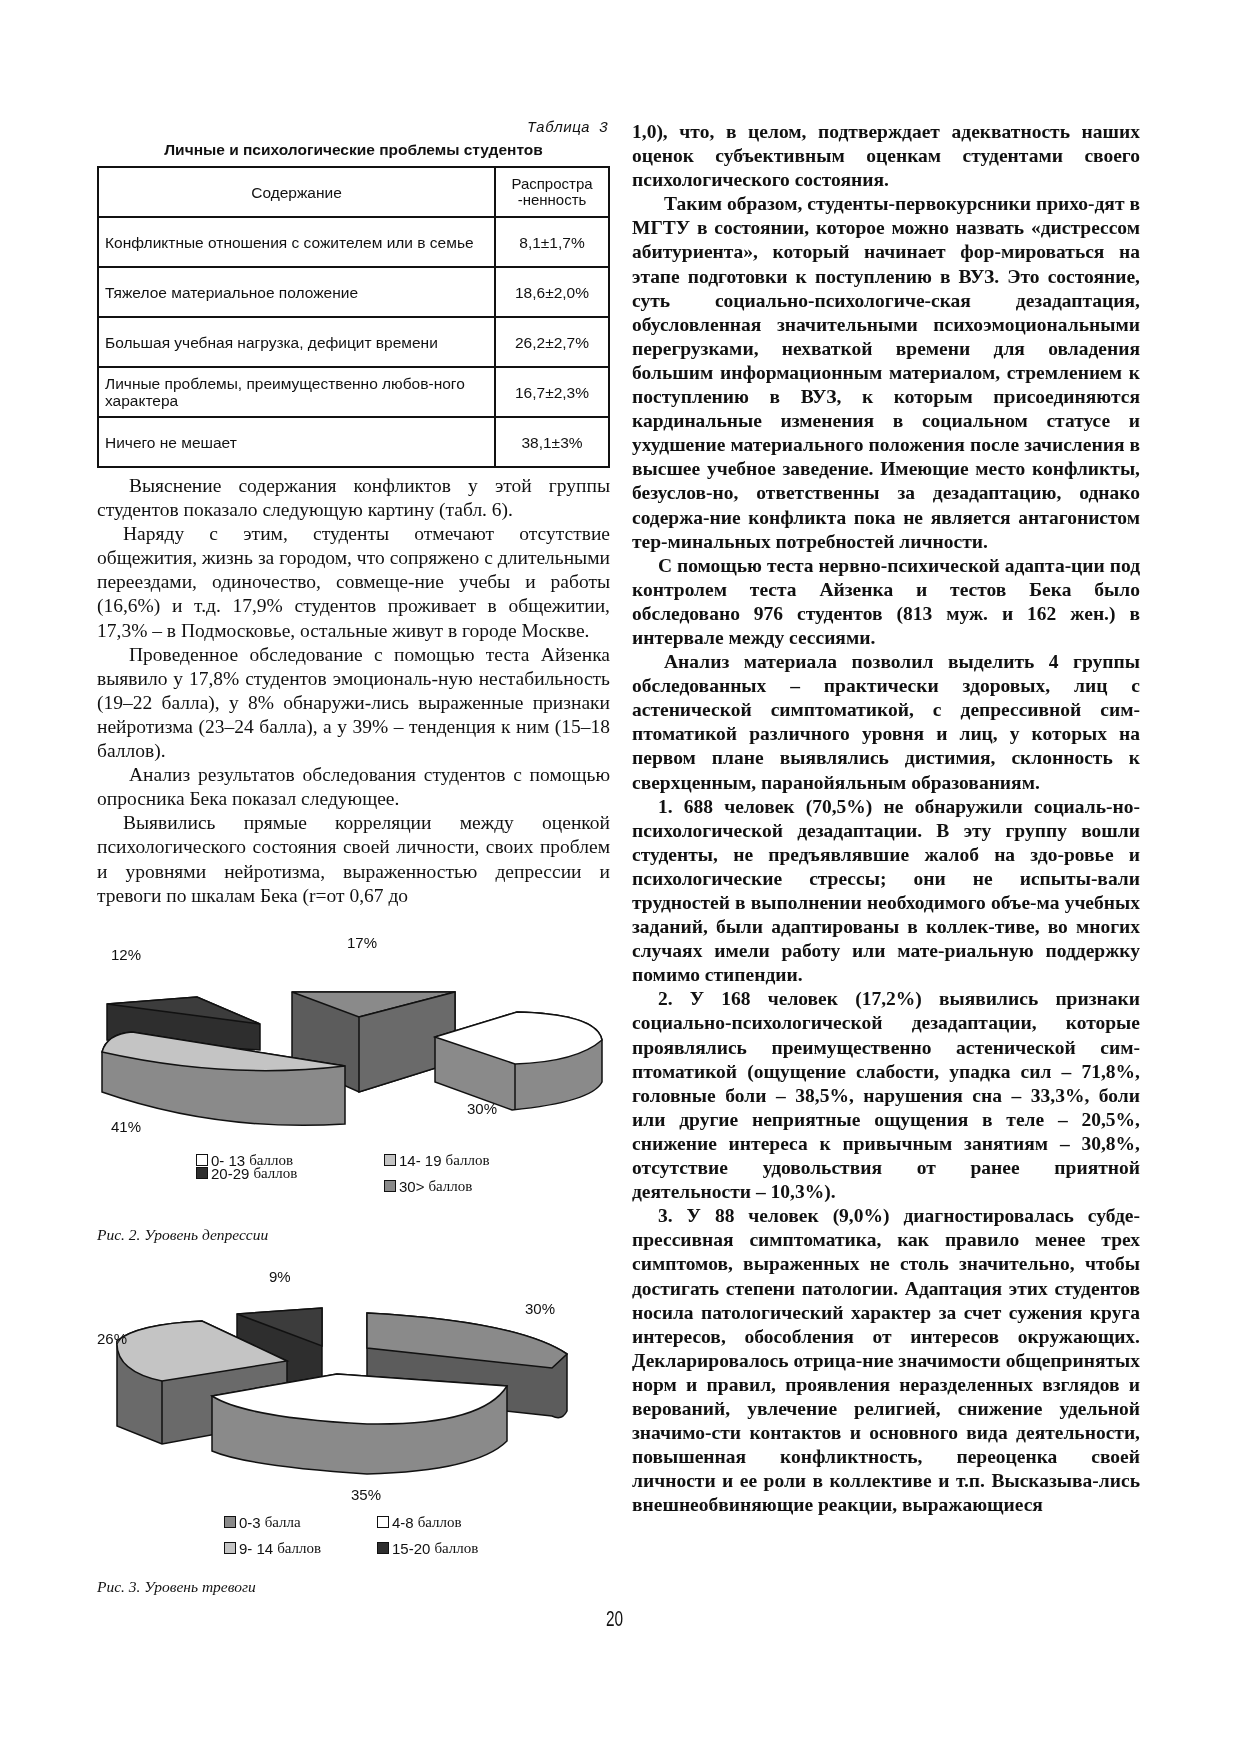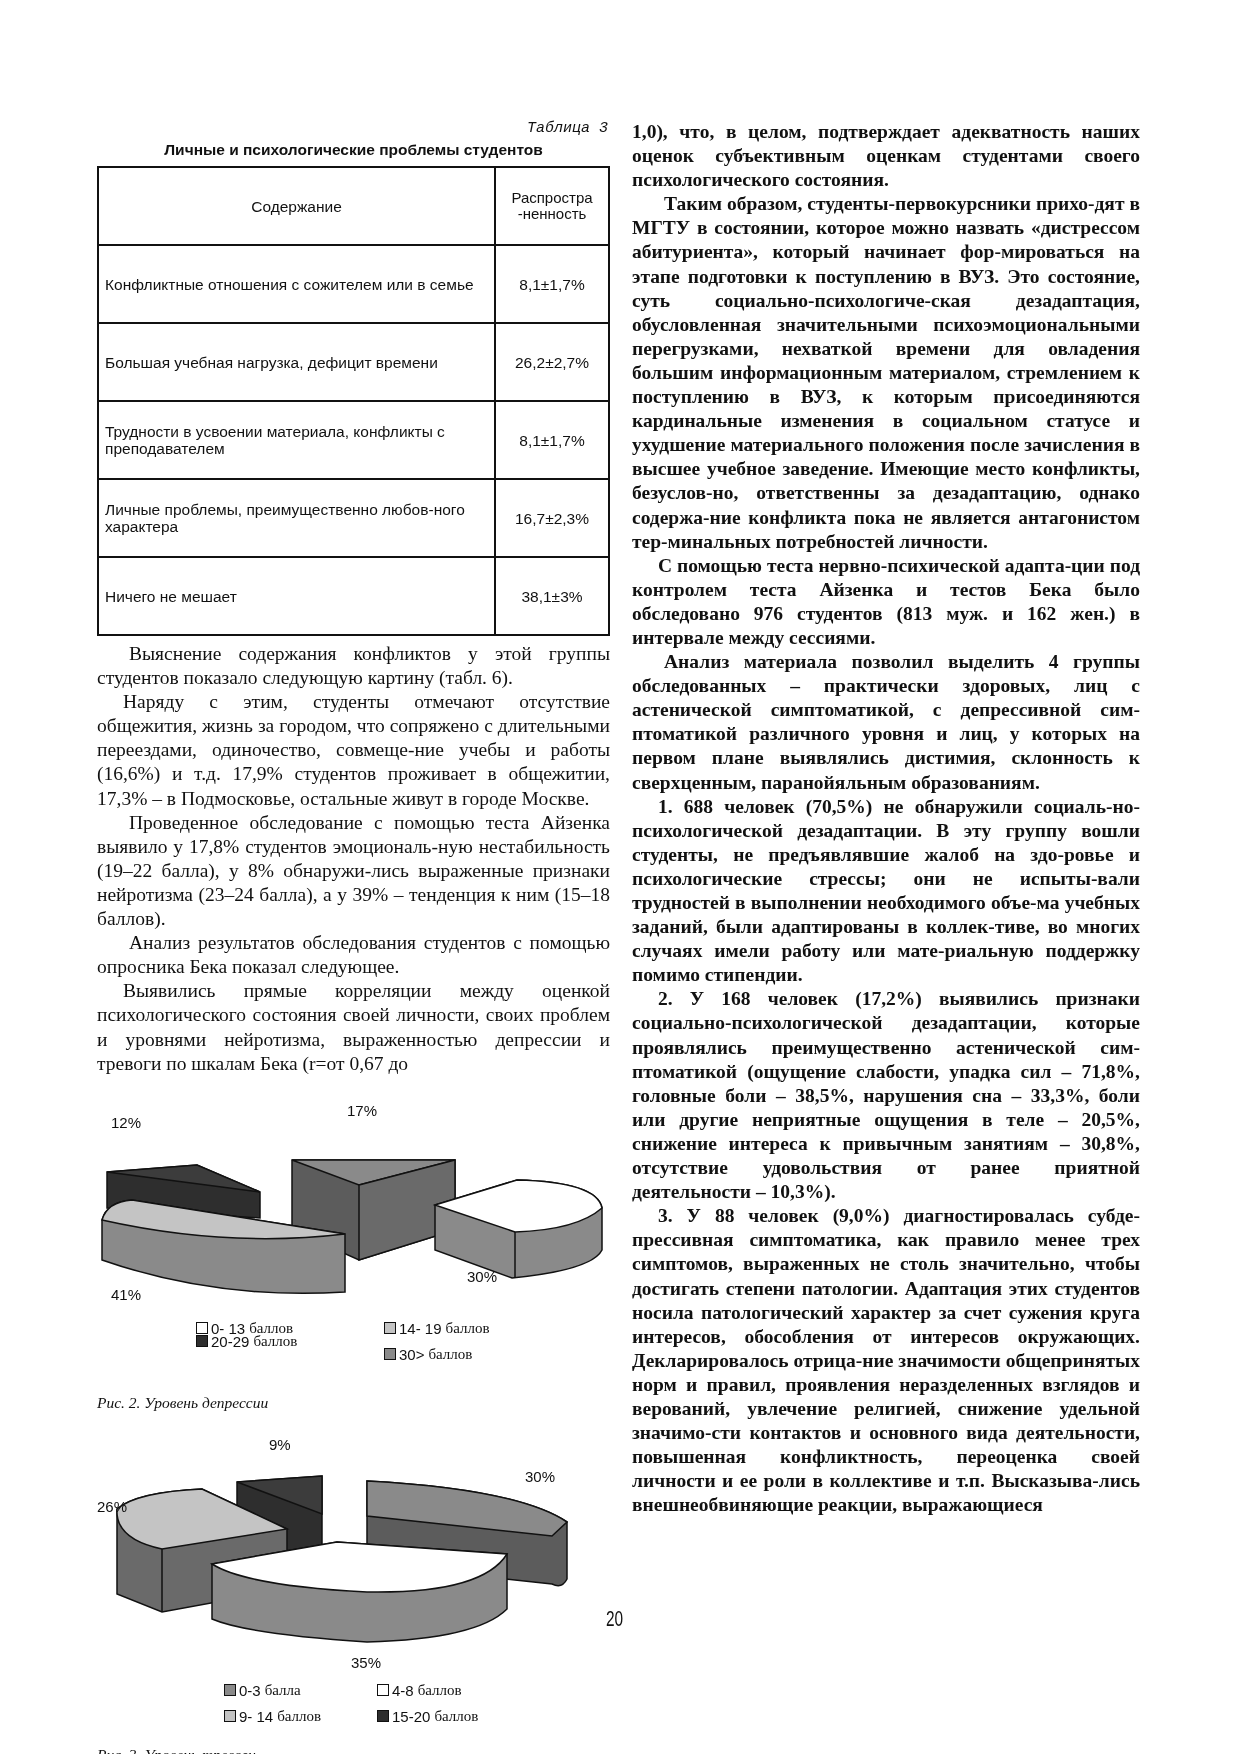--- a/index.html
+++ b/index.html
@@ -6,21 +6,21 @@
   body { width:1240px; height:1754px; position:relative; overflow:hidden; color:#111; }
   .serif { font-family: "Liberation Serif", "DejaVu Serif", serif; }
   .sans { font-family: "Liberation Sans", "DejaVu Sans", sans-serif; }
 
   .col-left { position:absolute; left:97px; top:120px; width:513px; }
   .col-right { position:absolute; left:632px; top:120px; width:508px;font-weight:bold; }
 
   .table-caption { text-align:right; font-style:italic; font-size:15px; margin-right:2px; line-height:18px;font-family:Liberation Mono, monospace; }
   .table-title { text-align:center; font-weight:bold; font-size:15.5px; line-height:20px; margin:2px 0 6px 0; }
   table.prob { border-collapse:collapse; width:513px; font-size:15.5px; }
-  table.prob td, table.prob th { border:2px solid #111; padding:18px 6px; vertical-align:middle; line-height:17px; }
+  table.prob td, table.prob th { border:2px solid #111; padding:4px 6px; vertical-align:middle; line-height:17px; }
   table.prob th { font-weight:normal; text-align:center; height:40px; }
   table.prob td.c { text-align:center; width:100px; }
   table.prob tr.r2 td { height:40px; }
 
   p.txt { margin:0; font-size:19.5px; line-height:24.1px; text-align:justify; }
   p.ind { text-indent:26px; }
   p.ind2 { text-indent:32px; }
 
   .chart { position:relative; width:513px; }
   .chart svg { display:block; }
@@ -48,26 +48,26 @@
           <span style="display:inline-block;width:86px;word-break:break-all;">Распростра-ненность</span>
         </th>
       </tr>
     </thead>
     <tbody>
       <tr class="r2">
         <td>Конфликтные отношения с сожителем или в семье</td>
         <td class="c">8,1±1,7%</td>
       </tr>
       <tr class="r2">
+        <td>Тяжелое материальное положение</td>
+        <td class="c">18,6±2,0%</td>
+      </tr>
+      <tr class="r2">
         <td>Большая учебная нагрузка, дефицит времени</td>
         <td class="c">26,2±2,7%</td>
-      </tr>
-      <tr class="r2">
-        <td>Трудности в усвоении материала, конфликты с преподавателем</td>
-        <td class="c">8,1±1,7%</td>
       </tr>
       <tr class="r2">
         <td>Личные проблемы, преимущественно любов-ного характера</td>
         <td class="c">16,7±2,3%</td>
       </tr>
       <tr class="r2">
         <td>Ничего не мешает</td>
         <td class="c">38,1±3%</td>
       </tr>
     </tbody>

